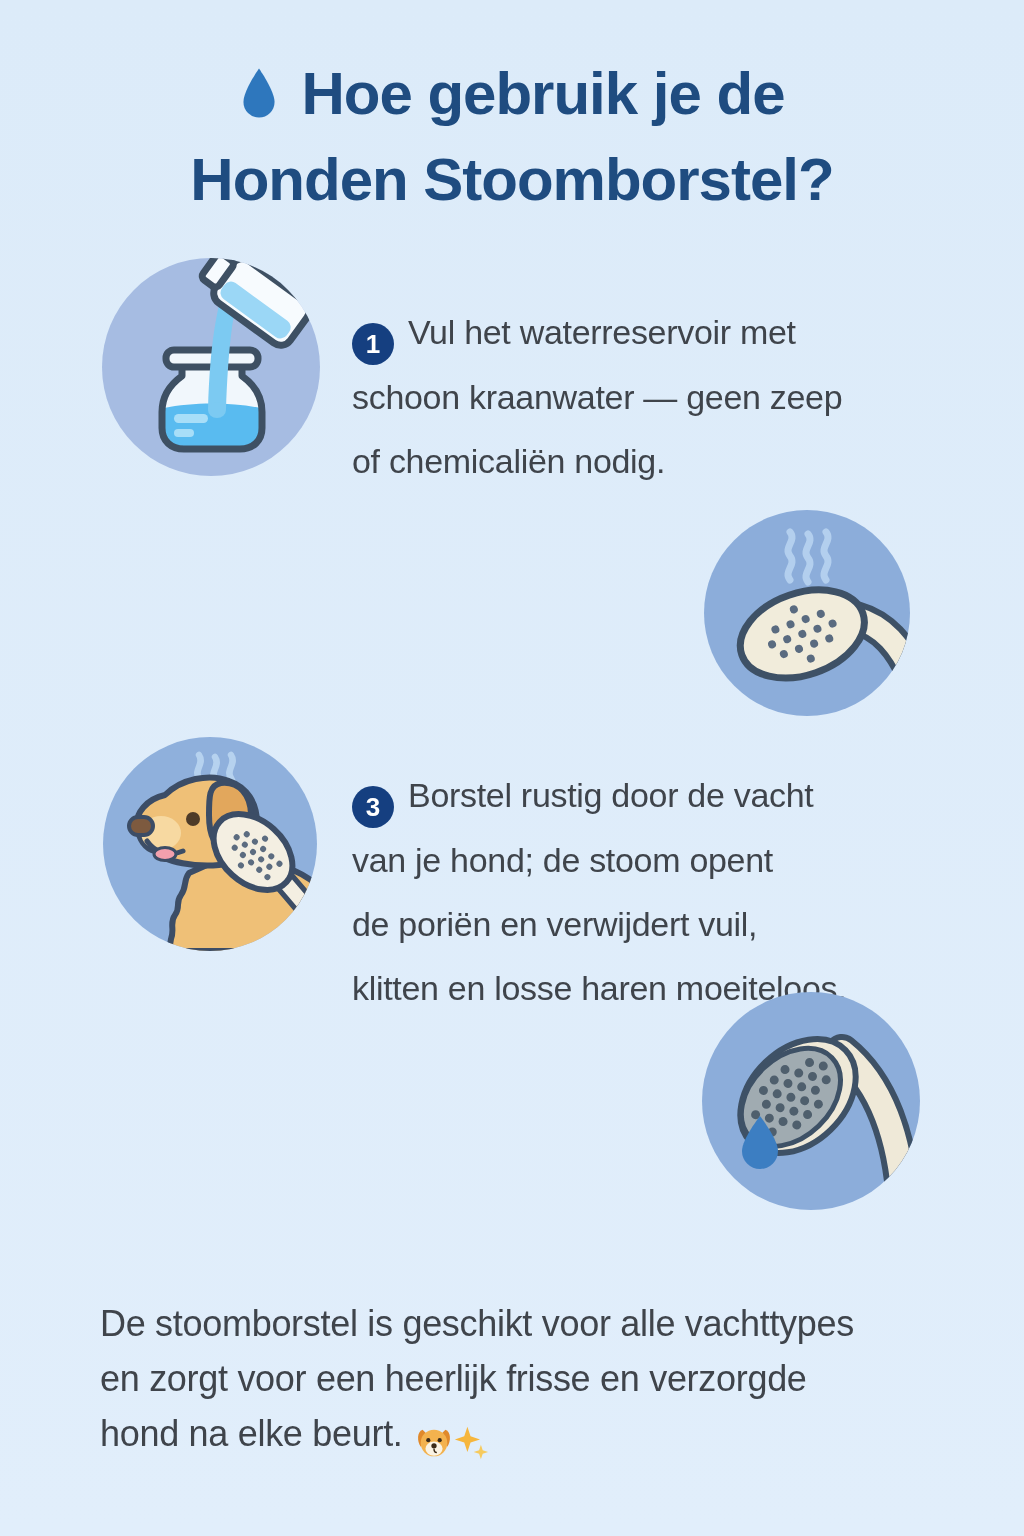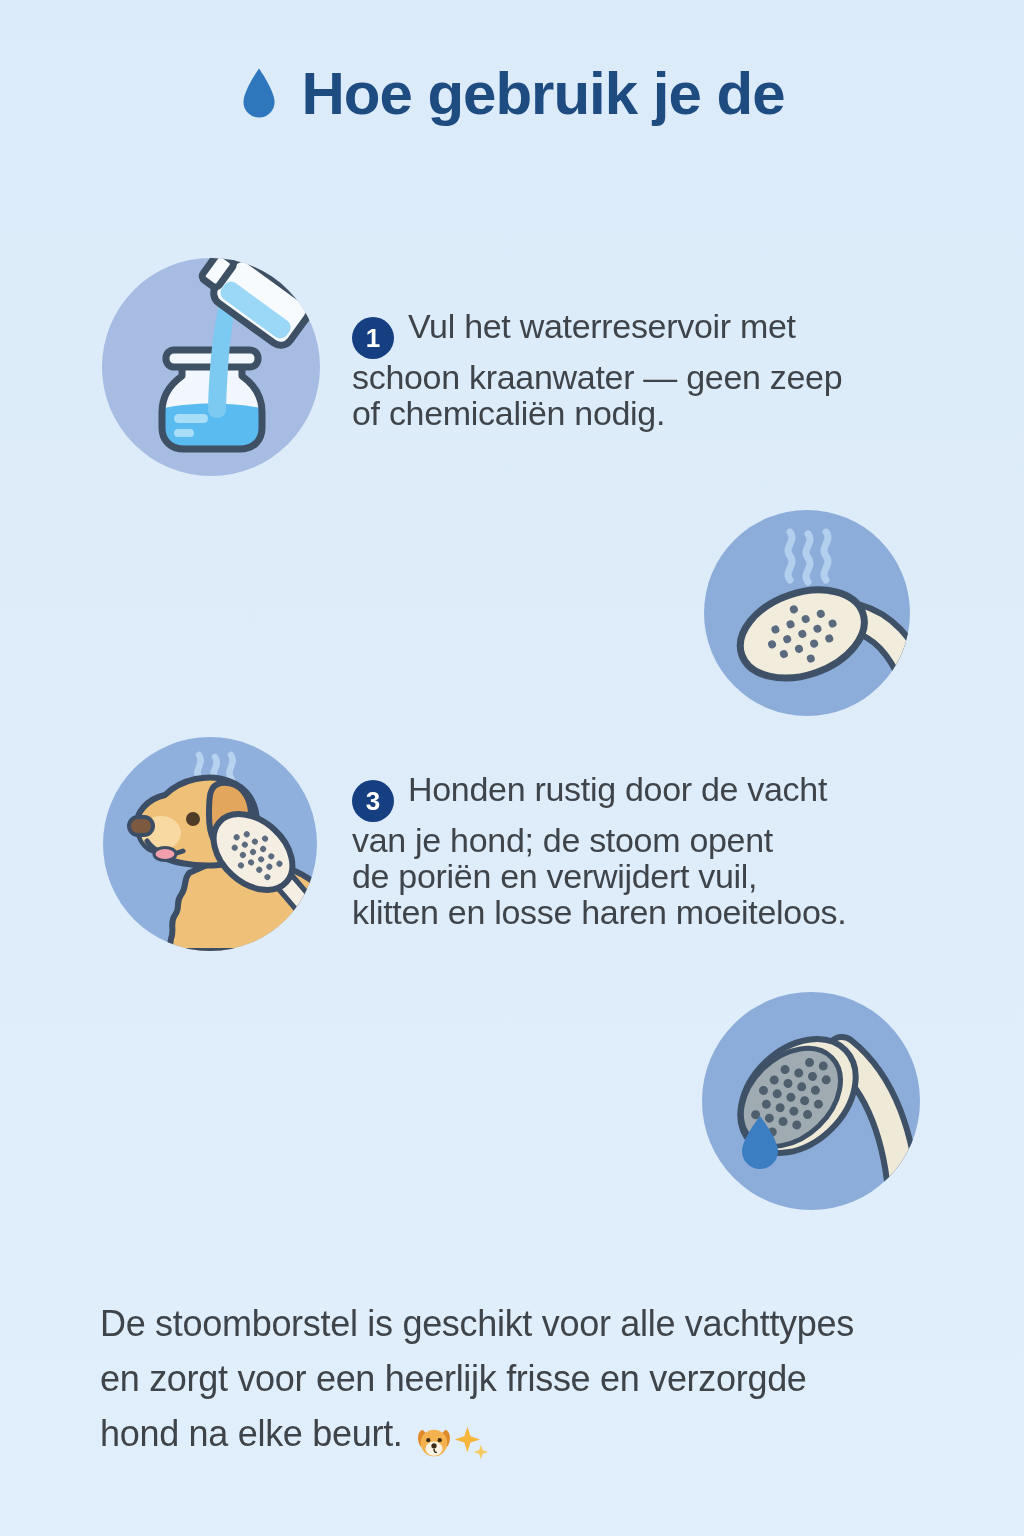--- a/index.html
+++ b/index.html
@@ -16,22 +16,22 @@
   .title{position:absolute;top:54px;left:0;right:0;text-align:center;
     color:var(--title_text,#1f4c80);font-weight:bold;font-size:60px;line-height:80px;letter-spacing:-1px;}
   .title-line{display:block;}
   .drop-icon{display:inline-block;vertical-align:-6px;margin-right:22px;}
   .circle{position:absolute;border-radius:50%;overflow:hidden;}
   .circle svg{display:block;width:100%;height:100%;}
   .c1{left:102px;top:258px;width:218px;height:218px;background:var(--circle_light,#a6bce2);}
   .c2{left:704px;top:510px;width:206px;height:206px;background:var(--circle_mid,#8cadda);}
   .c3{left:103px;top:737px;width:214px;height:214px;background:#8fb0dc;}
   .c4{left:702px;top:992px;width:218px;height:218px;background:var(--circle_mid,#8cadda);}
-  .step-text{position:absolute;color:var(--body_text,#3f444b);font-size:34px;line-height:36px;
-    letter-spacing:-0.3px;white-space:pre-line;margin-top:8px;}
+  .step-text{position:absolute;color:var(--body_text,#3f444b);font-size:34px;line-height:64px;
+    letter-spacing:-0.3px;white-space:pre-line;}
   .t1{left:352px;top:300px;width:620px;}
   .t2{left:100px;top:552px;width:580px;}
   .t3{left:352px;top:763px;width:640px;}
   .t4{left:100px;top:1035px;width:580px;}
   .badge{display:inline-flex;width:42px;height:42px;border-radius:50%;
     background:var(--badge_bg,#153f80);color:var(--badge_text,#fff);
     align-items:center;justify-content:center;font-size:26px;font-weight:bold;
     vertical-align:-9px;margin-right:14px;letter-spacing:0;}
   .footer{position:absolute;left:100px;top:1296px;width:910px;color:var(--body_text,#3f444b);
     font-size:36px;line-height:55px;letter-spacing:-0.3px;white-space:pre-line;}
@@ -40,20 +40,21 @@
 </style>
 </head>
 <body>
 
 <div class="poster">
 
   <h1 class="title">
       <span class="title-line"><span class="drop-icon"><svg width="40" height="54" viewBox="0 0 36 48">
             <path d="M18 2 C18 2 4 22 4 32 a14 14 0 0 0 28 0 C32 22 18 2 18 2 Z" fill="#2e77bd"></path>
           </svg></span><span>Hoe gebruik je de</span></span>
+      <span class="title-line">Honden Stoomborstel?</span>
     </h1>
 
   <div class="circle c1">
     <svg viewBox="0 0 218 218">
       <path d="M80 108 L80 118 C66 128 60 140 60 154 L60 170 C60 183 69 191 82 191 L138 191 C151 191 160 183 160 170 L160 154 C160 140 154 128 140 118 L140 108 Z" fill="#f1f7fc"></path>
       <path d="M62 150 C90 144 130 144 158 150 L158 170 C158 181 150 188 139 188 L81 188 C70 188 62 181 62 170 Z" fill="#59bbf0"></path>
       <rect x="72" y="156" width="34" height="9" rx="4.5" fill="#a8def8"></rect>
       <rect x="72" y="171" width="20" height="8" rx="4" fill="#a8def8"></rect>
       <path d="M80 108 L80 118 C66 128 60 140 60 154 L60 170 C60 183 69 191 82 191 L138 191 C151 191 160 183 160 170 L160 154 C160 140 154 128 140 118 L140 108 Z" fill="none" stroke="#3e5063" stroke-width="7" stroke-linejoin="round"></path>
       <rect x="64" y="92" width="92" height="17" rx="8" fill="#f1f7fc" stroke="#3e5063" stroke-width="7"></rect>
@@ -141,21 +142,21 @@
             <circle cx="144.5" cy="124" r="3" fill="#5c6c80"></circle>
             <circle cx="155.5" cy="124" r="3" fill="#5c6c80"></circle>
             <circle cx="166.5" cy="124" r="3" fill="#5c6c80"></circle>
             <circle cx="177.5" cy="124" r="3" fill="#5c6c80"></circle>
             <circle cx="150" cy="133" r="3" fill="#5c6c80"></circle>
           </g>
       </g>
     </svg>
   </div>
 
-  <p class="step-text t3"><span class="badge">3</span><span>Honden rustig door de vacht
+  <p class="step-text t3"><span class="badge">3</span><span>Borstel rustig door de vacht
 van je hond; de stoom opent
 de poriën en verwijdert vuil,
 klitten en losse haren moeiteloos.</span></p>
 
 
   <div class="circle c4">
     <svg viewBox="0 0 218 218">
       <path d="M140 60 C180 92 198 148 202 210" stroke="#3e5166" stroke-width="36" fill="none" stroke-linecap="round"></path>
       <path d="M140 60 C180 92 198 148 202 210" stroke="#efe9d8" stroke-width="24" fill="none" stroke-linecap="round"></path>
       <g transform="rotate(-44 96 104)">

